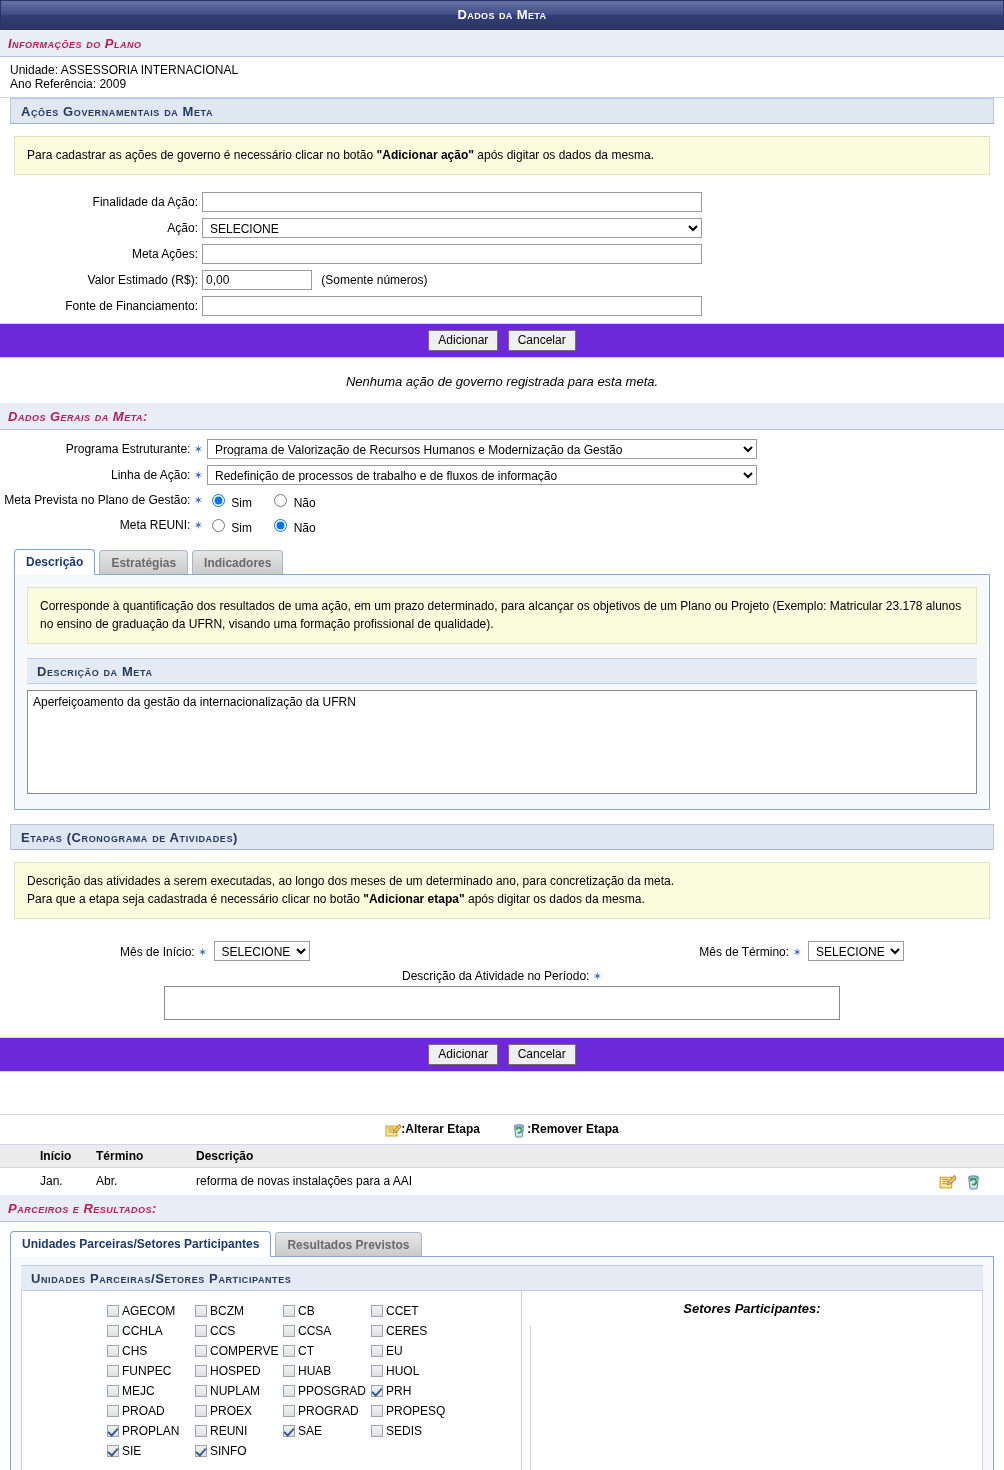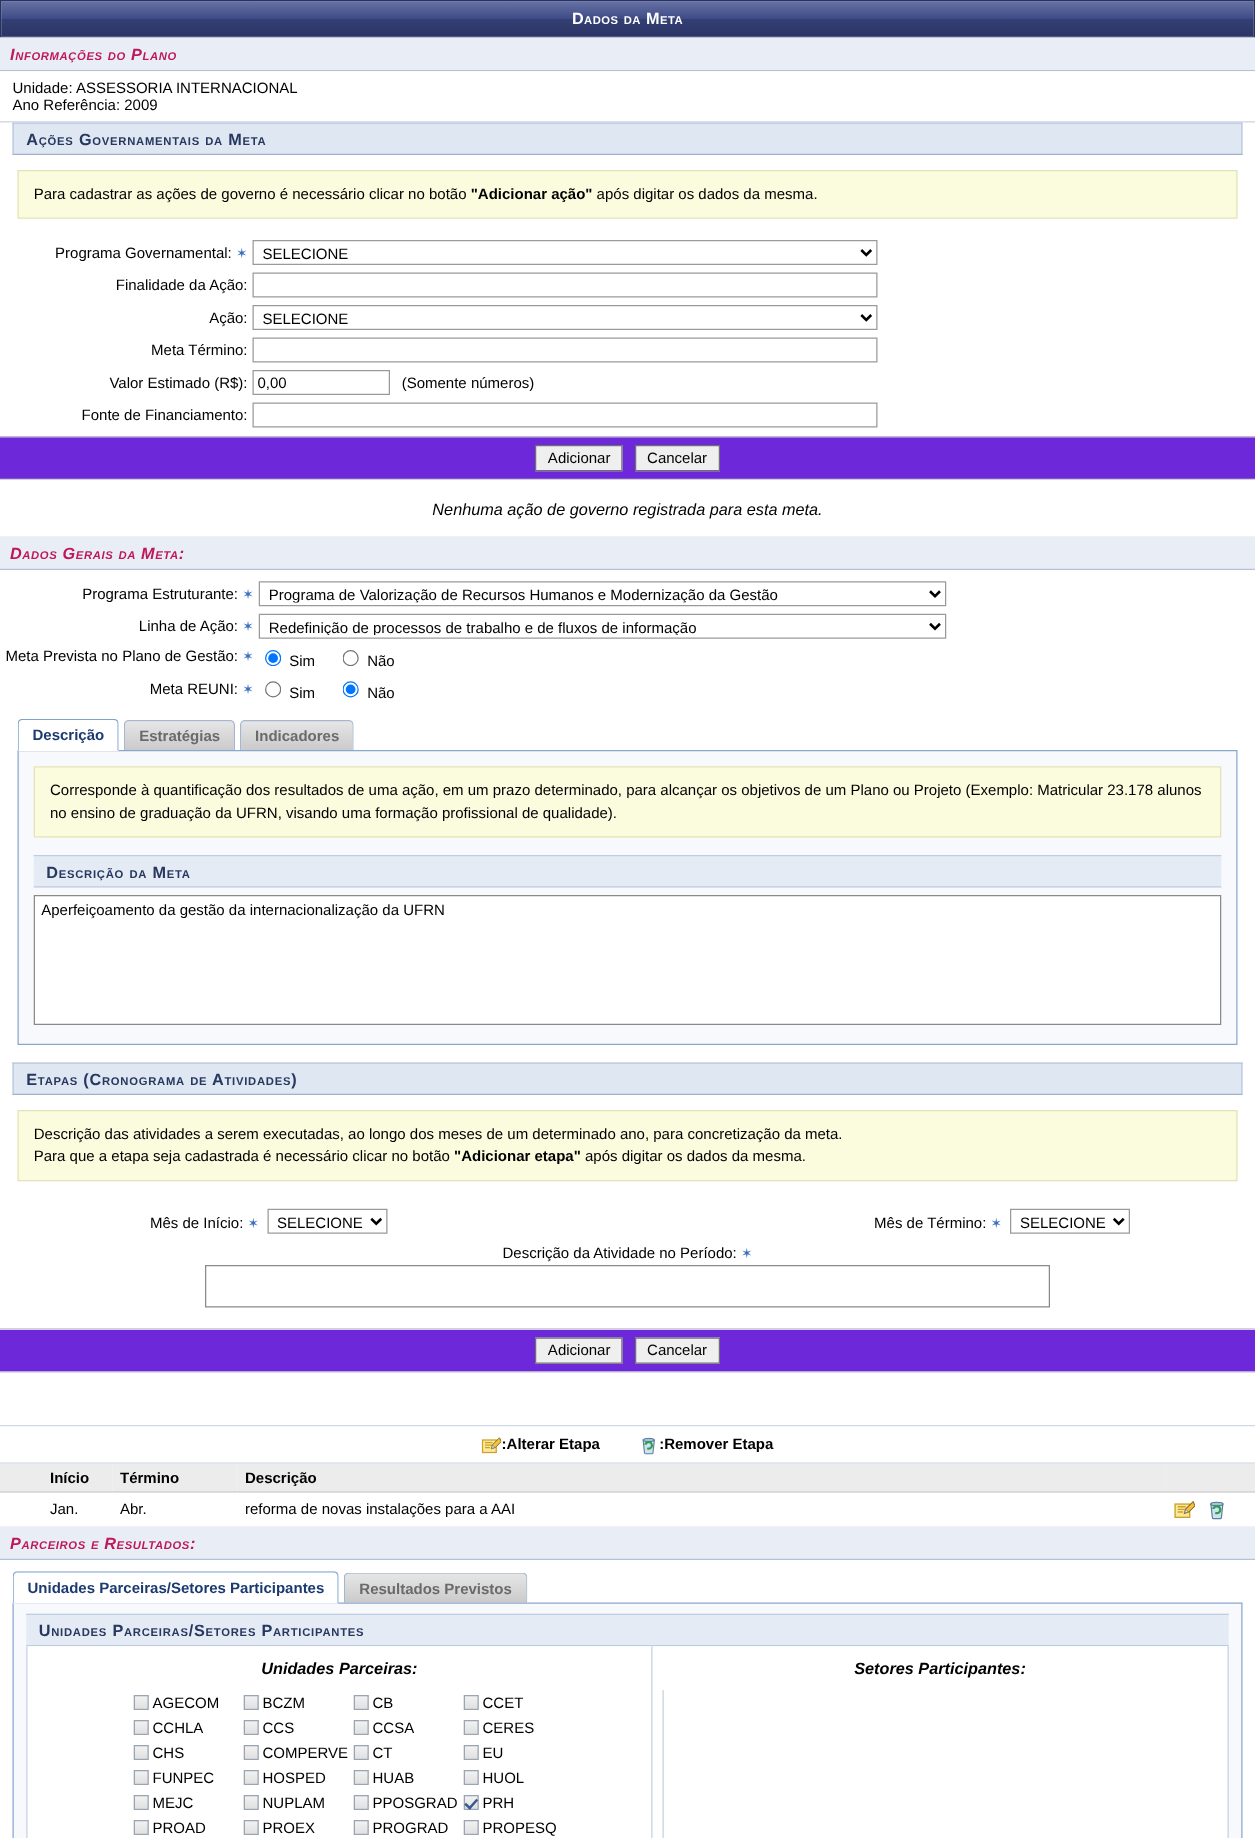--- a/index.html
+++ b/index.html
@@ -299,52 +299,41 @@
   <div class="sec2wrap">
     <div class="sec2">Ações Governamentais da Meta</div>
   </div>
 
   <div class="hint">
     <span>Para cadastrar as ações de governo é necessário clicar no botão </span><b>"Adicionar ação"</b><span> após digitar os dados da mesma.</span>
   </div>
 
   <table class="form">
     <tbody>
-        <tr>
+    <tr>
       <td class="lbl">
-        <span>Programa Governamental:</span>
-        <span class="req">✶</span>
+        <span>Finalidade da Ação:</span>
+      </td>
+      <td>
+        <input class="txt w500" type="text" value="" style="">
+      </td>
+    </tr>
+    <tr>
+      <td class="lbl">
+        <span>Ação:</span>
       </td>
       <td>
         <select class="sel w500">
           <option>SELECIONE</option>
         </select>
       </td>
     </tr>
     <tr>
       <td class="lbl">
-        <span>Finalidade da Ação:</span>
-      </td>
-      <td>
-        <input class="txt w500" type="text" value="" style="">
-      </td>
-    </tr>
-    <tr>
-      <td class="lbl">
-        <span>Ação:</span>
-      </td>
-      <td>
-        <select class="sel w500">
-          <option>SELECIONE</option>
-        </select>
-      </td>
-    </tr>
-    <tr>
-      <td class="lbl">
-        <span>Meta Término:</span>
+        <span>Meta Ações:</span>
       </td>
       <td>
         <input class="txt w500" type="text" value="" style="">
       </td>
     </tr>
     <tr>
       <td class="lbl">
         <span>Valor Estimado (R$):</span>
       </td>
       <td>
@@ -552,21 +541,20 @@
     <div class="tab active">Unidades Parceiras/Setores Participantes</div>
     <div class="tab">Resultados Previstos</div>
   </div>
 
   <div class="tabbody wide">
     <div class="sec3" style="margin:8px 10px 0">Unidades Parceiras/Setores Participantes</div>
     <div style="border:1px solid #c6d1e2;border-top:none;margin:0 10px 14px;background:#fff">
       <div class="parc-inner">
 
         <div class="parc-col left">
-          <div class="parc-title">Unidades Parceiras:</div>
           <table class="cbs">
             <tbody>
                 <tr>
                   <td class="cell"><label><span class="cb"></span><span>AGECOM</span></label></td>
                   <td class="cell"><label><span class="cb"></span><span>BCZM</span></label></td>
                   <td class="cell"><label><span class="cb"></span><span>CB</span></label></td>
                   <td class="cell"><label><span class="cb"></span><span>CCET</span></label></td>
                 </tr>
                 <tr>
                   <td class="cell"><label><span class="cb"></span><span>CCHLA</span></label></td>

